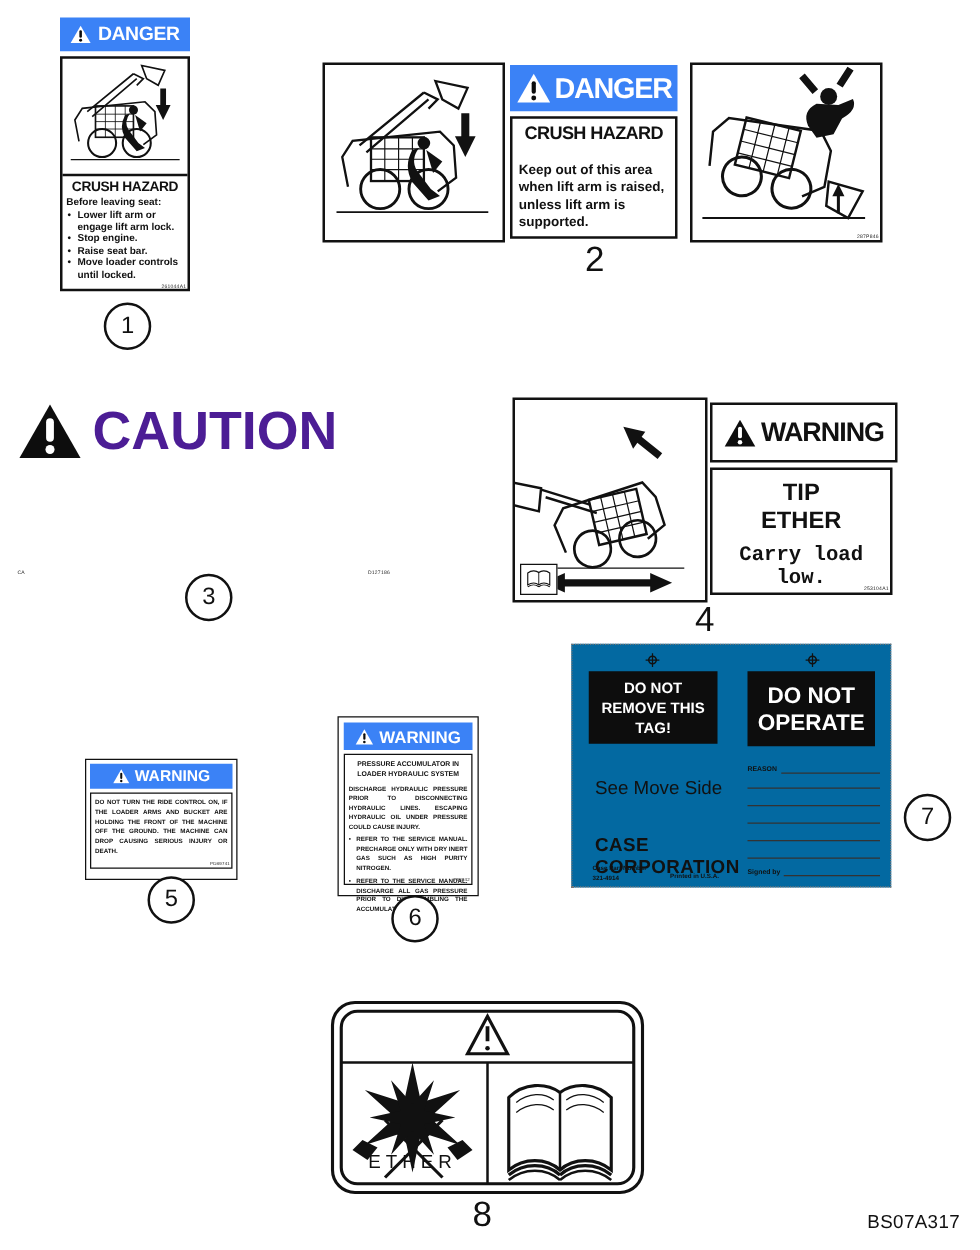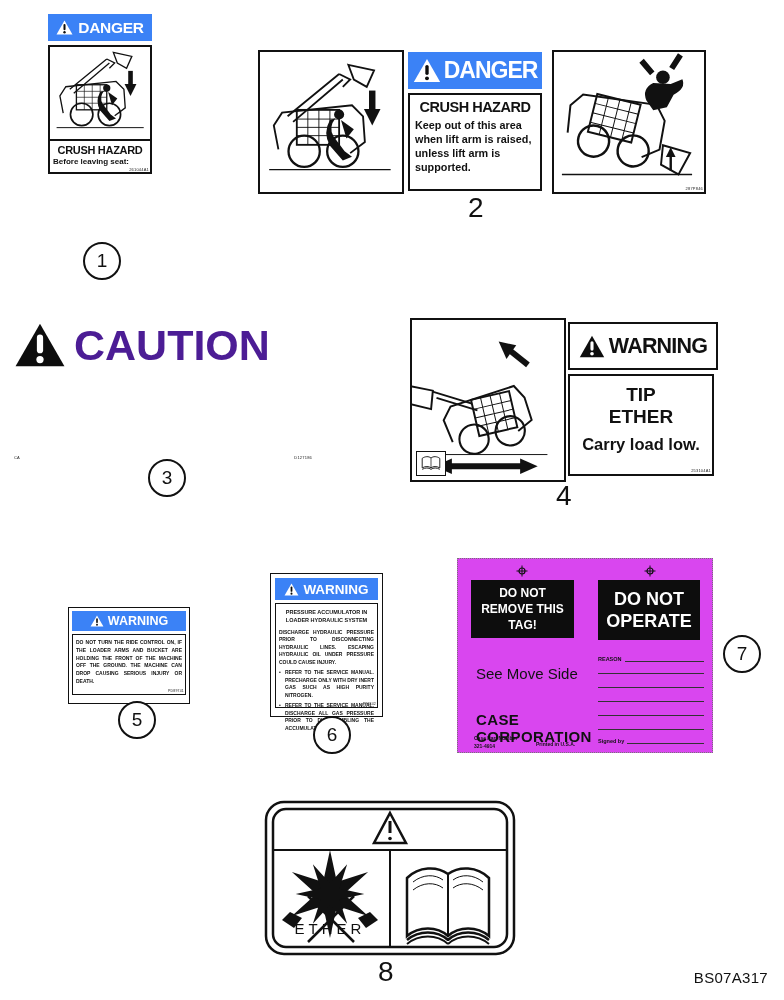--- a/index.html
+++ b/index.html
@@ -35,21 +35,21 @@
   .l1 li{font-weight:bold;font-size:8px;line-height:1.2;padding-left:9px;position:relative;}
   .l1 li::before{content:"•";position:absolute;left:1px;}
 
   
   .l2{left:258px;top:50px;width:444px;height:142px;}
   .l2-p1{left:0;top:0;width:142px;height:140px;border:2px solid #111;overflow:hidden;}
   .l2-p2{left:150px;top:2px;width:134px;}
   .l2-p2-hdr{height:37px;font-size:23px;letter-spacing:-1px;gap:3px;}
   .l2-p2-box{border:2.5px solid #111;margin-top:4px;height:90px;padding:4px 5px 0 5px;}
   .l2-p2-title{font-weight:bold;font-size:14.5px;text-align:center;letter-spacing:-0.5px;}
-  .l2-p2-body{font-weight:bold;font-size:10.8px;line-height:1.3;margin-top:3px;}
+  .l2-p2-body{font-weight:bold;font-size:10.8px;line-height:1.3;margin-top:14px;}
   .l2-p3{left:294px;top:0;width:150px;height:140px;border:2px solid #111;overflow:hidden;}
 
   
   .l3{left:14px;top:322px;width:300px;}
   .l3-hdr{display:flex;align-items:center;gap:8px;color:#4c1d95;}
   .l3-word{font-size:43px;font-weight:900;letter-spacing:0px;line-height:1;}
   .l3-box{border:3px solid #111;margin-top:8px;padding:6px 4px;text-align:center;
           font-weight:bold;font-size:16.5px;line-height:1.32;position:relative;}
   .l3-ca{left:0px;top:134px;}
   .l3-code{right:2px;top:134px;}
@@ -58,39 +58,39 @@
   .l4{left:410px;top:318px;width:304px;height:162px;}
   .l4-pic{left:0;top:0;width:152px;height:160px;border:2px solid #111;overflow:hidden;position:absolute;}
   .l4-book{position:absolute;left:4px;bottom:4px;width:28px;height:23px;border:1.5px solid #111;
            display:flex;align-items:center;justify-content:center;background:#fff;}
   .l4-warn{position:absolute;left:158px;top:4px;width:146px;height:44px;border:2px solid #111;
            display:flex;align-items:center;justify-content:center;gap:4px;
            font-weight:800;font-size:21.5px;letter-spacing:-0.8px;}
   .l4-tip{position:absolute;left:158px;top:56px;width:146px;height:102px;border:2px solid #111;
           text-align:center;padding-top:8px;box-sizing:border-box;}
   .l4-tip-title{font-weight:bold;font-size:19px;line-height:1.15;}
-  .l4-tip-body{font-weight:bold;font-size:16.5px;line-height:1.1;margin-top:7px;}
+  .l4-tip-body{font-weight:bold;font-size:16.5px;line-height:1.1;margin-top:7px;font-family:Liberation Mono, monospace;}
 
   
   .l5{left:68px;top:607px;width:122px;height:97px;border:1px solid #111;padding:3px;box-sizing:border-box;}
   .l5-hdr{height:20px;font-size:12.5px;gap:4px;}
   .l5-box{border:1px solid #111;margin-top:3px;height:61px;padding:4px 3px;box-sizing:border-box;position:relative;}
   .l5-body{font-weight:bold;font-size:5px;line-height:1.55;text-align:justify;}
 
   .l6{left:270px;top:573px;width:113px;height:144px;border:1.5px solid #111;padding:4px 4px;box-sizing:border-box;}
   .l6-hdr{height:22px;font-size:13.5px;gap:4px;}
   .l6-box{border:1px solid #111;margin-top:3px;height:105px;padding:4px 3px;box-sizing:border-box;position:relative;}
   .l6-title{font-weight:bold;font-size:5.5px;text-align:center;line-height:1.5;}
   .l6-body{font-weight:bold;font-size:5px;line-height:1.5;text-align:justify;margin-top:4px;}
   .l6 ul{margin:3px 0 0 0;padding:0;list-style:none;}
   .l6 li{font-weight:bold;font-size:5px;line-height:1.5;padding-left:6px;position:relative;margin-top:3px;text-align:justify;}
   .l6 li::before{content:"•";position:absolute;left:0;}
 
   
-  .l7{left:457px;top:558px;width:256px;height:195px;border:1px dotted #777;box-sizing:border-box;background:#d946ef;}
+  .l7{left:457px;top:515px;width:256px;height:195px;border:1px dotted #777;box-sizing:border-box;background:#0369a1;}
   .l7-half{position:absolute;top:0;width:128px;height:100%;}
   .l7-front{left:0;} .l7-back{left:128px;}
   .l7-reg{position:absolute;top:6px;left:50%;transform:translateX(-50%);}
   .l7-banner1{position:absolute;left:13px;right:12px;top:21px;height:58px;background:#0d0d0d;color:#fff;
               display:flex;align-items:center;justify-content:center;text-align:center;
               font-weight:bold;font-size:12px;line-height:1.35;padding:0 8px;box-sizing:border-box;}
   .l7-banner2{position:absolute;left:12px;right:14px;top:21px;height:60px;background:#0d0d0d;color:#fff;
               display:flex;align-items:center;justify-content:center;text-align:center;
               font-weight:bold;font-size:18px;line-height:1.25;}
   .l7-see{position:absolute;left:18px;top:106px;font-size:15px;}
@@ -140,20 +140,26 @@
           <line x1="122" y1="34" x2="122" y2="56" stroke="#111" stroke-width="7"></line>
           <polygon points="113,54 131,54 122,72" fill="#111"></polygon>
           <circle cx="86" cy="60" r="5.5" fill="#111"></circle>
           <path d="M82,64 Q74,74 80,84 L92,100 L100,106 L90,110 L76,94 Q68,80 76,66 Z" fill="#111"></path>
           <path d="M88,66 L102,76 L94,86 Z" fill="#111"></path>
         </svg>
       </div>
       <div class="l1-txt">
         <div class="l1-title">CRUSH HAZARD</div>
         <div class="l1-intro">Before leaving seat:</div>
+        <ul>
+          <li><span>Lower lift arm or engage lift arm lock.</span></li>
+          <li><span>Stop engine.</span></li>
+          <li><span>Raise seat bar.</span></li>
+          <li><span>Move loader controls until locked.</span></li>
+        </ul>
         <span class="tinycode" style="right:1px;bottom:0;">261044A1</span>
       </div>
     </div>
   </div>
   <div class="callout" style="left:83px;top:242px;">
       <span>1</span>
     </div>
 
   <div class="abs l2">
     <div class="abs l2-p1">

